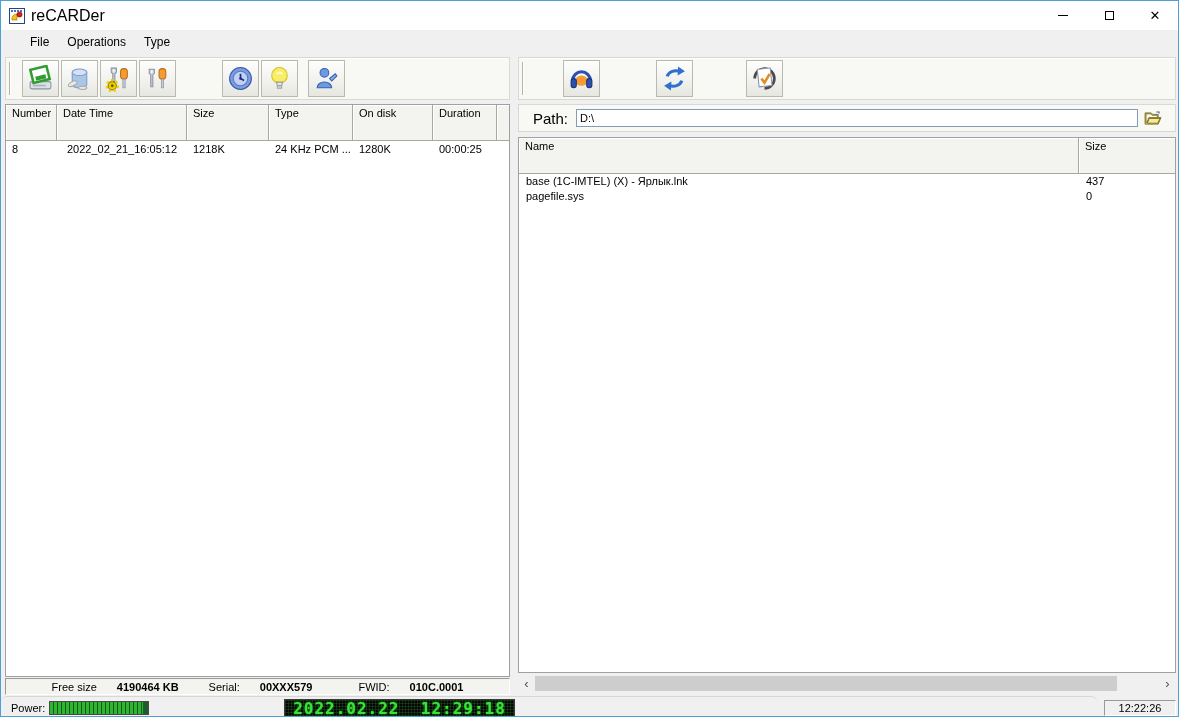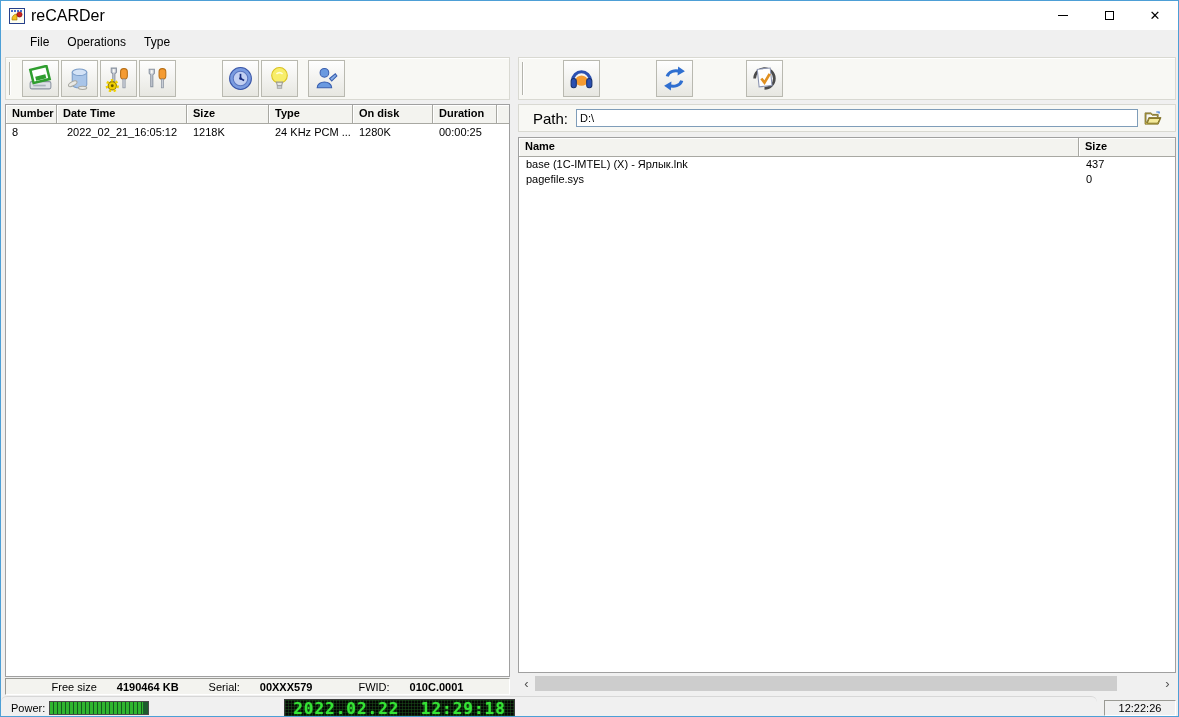--- a/index.html
+++ b/index.html
@@ -26,21 +26,21 @@
     border:1px solid #d9d9d2; box-shadow:inset 0 1px 0 #fff; display:flex; align-items:center; }
   #toolbar-left { left:4px; width:505px; }
   #toolbar-right { left:517px; width:658px; }
   .gripper { width:1px; height:33px; background:#b4b4ac; box-shadow:1px 0 0 #fff; margin-left:3px; }
   .tb-btn { width:37px; height:37px; margin-left:2px; background:linear-gradient(#fefefe,#e7e7e1);
     border:1px solid #b9b9b0; display:flex; align-items:center; justify-content:center; padding:0; }
   .tb-btn svg { width:27px; height:27px; }
   
   #left-table { position:absolute; left:4px; top:103px; width:505px; height:573px;
     background:#fff; border:1px solid #a0a0a0; overflow:hidden; }
-  .hdr-row { display:flex; height:19px;font-weight:bold; }
+  .hdr-row { display:flex; height:36px; }
   .hdr-cell { background:#f3f3ef; border-right:1px solid #a8a8a2; border-bottom:1px solid #a8a8a2;
     box-shadow:inset 1px 1px 0 #fff; padding:2px 0 0 6px; white-space:nowrap; overflow:hidden; }
   .hdr-cell.sliver { flex:1; border-right:none; }
   .data-row { display:flex; height:17px; }
   .cell { padding:2px 0 0 6px; white-space:nowrap; overflow:hidden; }
   .cell.center { text-align:center; padding-left:0; }
   .c0{width:51px} .c1{width:130px} .c2{width:82px} .c3{width:84px} .c4{width:80px} .c5{width:64px}
   
   #left-status { position:absolute; left:4px; top:677px; width:505px; height:17px;
     background:#f3f3ef; border:1px solid; border-color:#9a9a94 #ffffff #ffffff #9a9a94;

